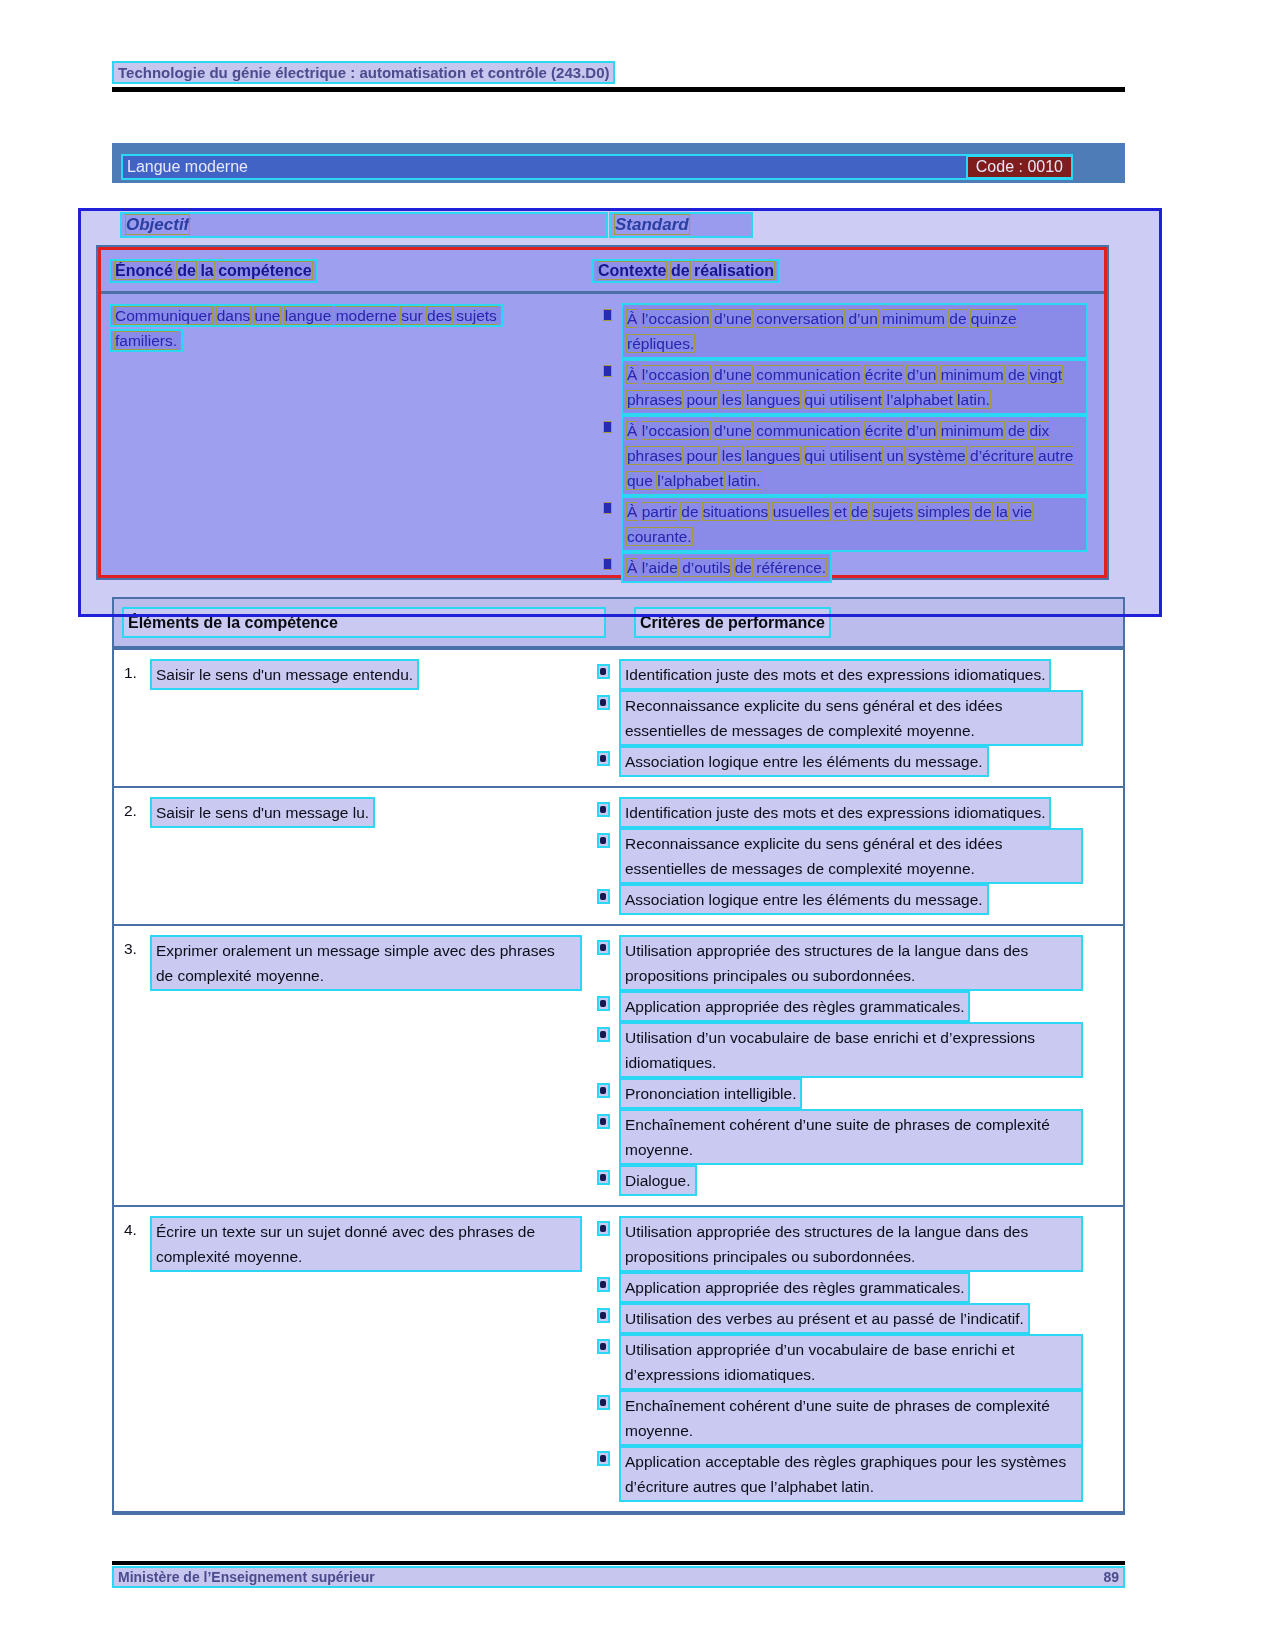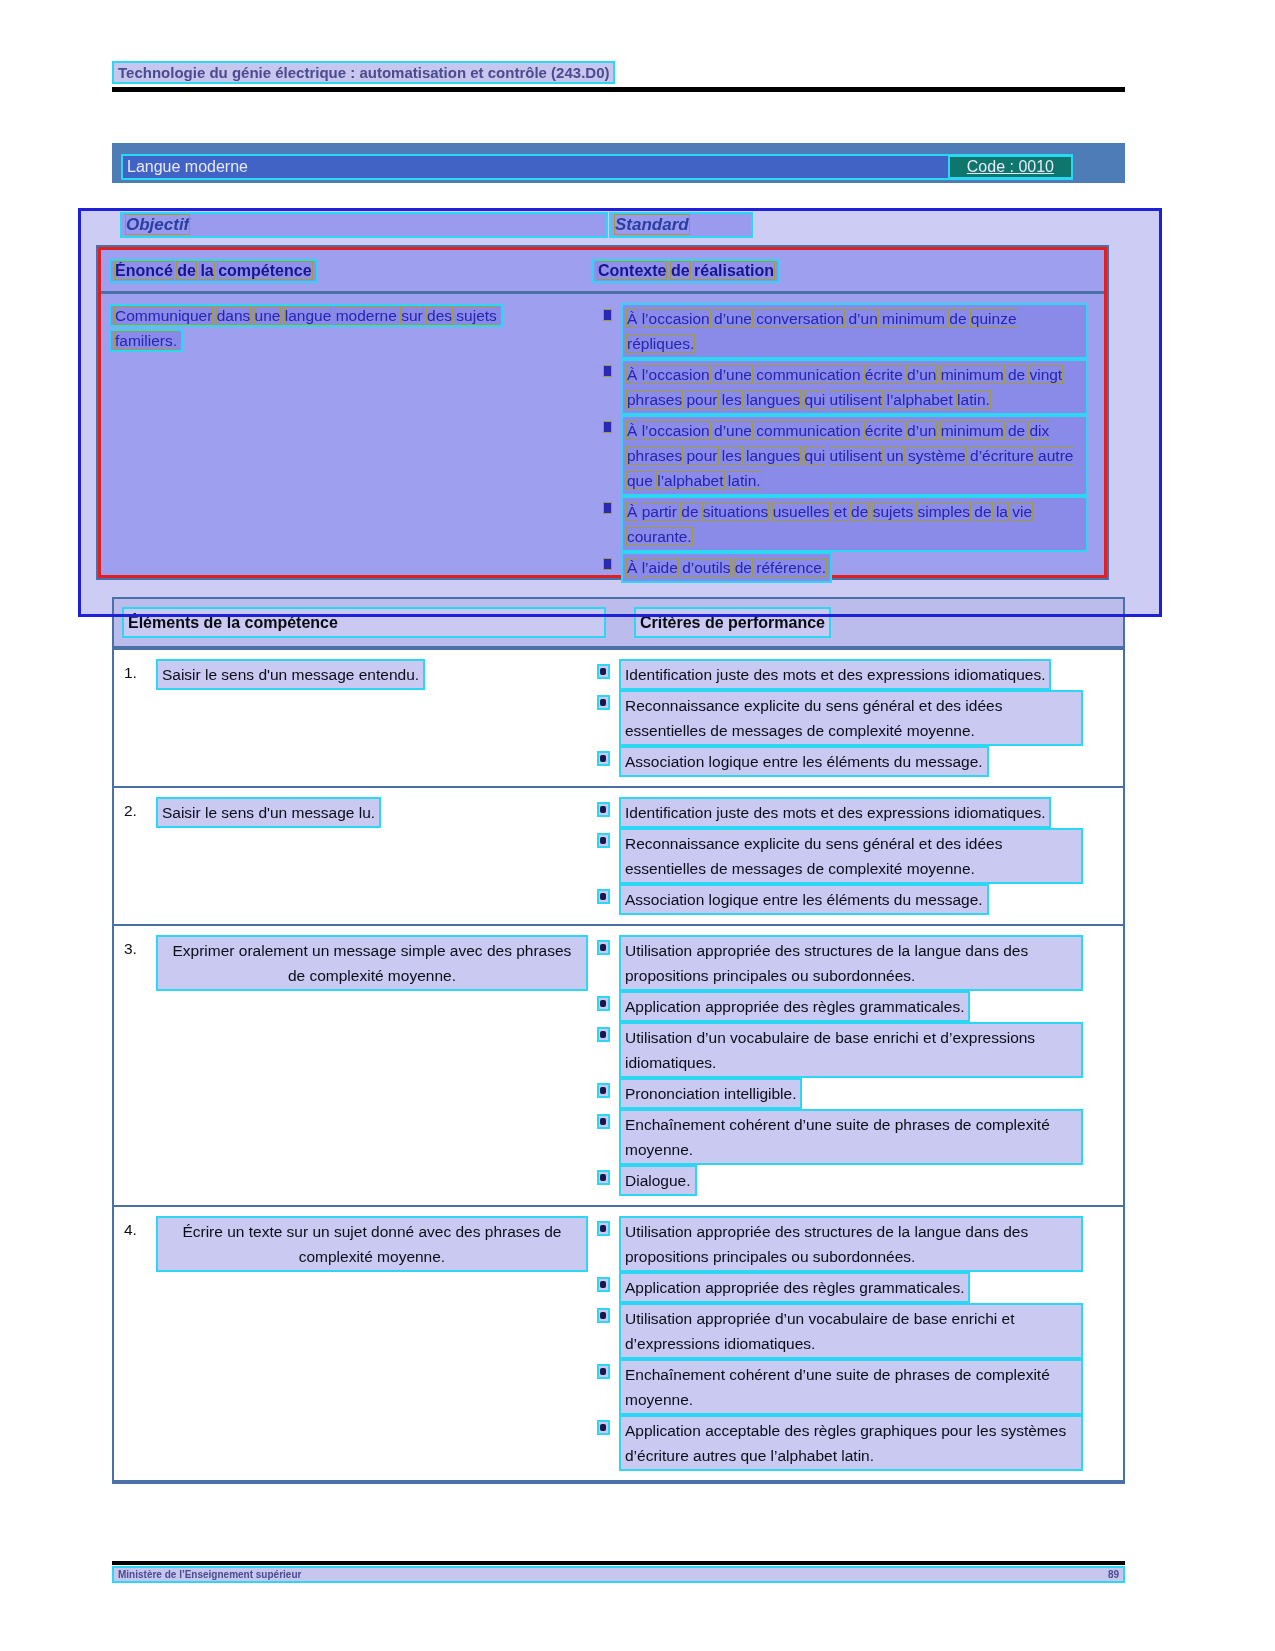--- a/index.html
+++ b/index.html
@@ -23,21 +23,21 @@
   .top-rule{position:absolute;left:112px;top:87px;width:1013px;height:5px;background:#000000;}
   
   .title-bar{position:absolute;left:112px;top:143px;width:1013px;height:40px;background:#4d7cb7;}
   .title-inner{
     position:absolute;left:9px;top:11px;width:948px;height:22px;
     background:#4163c6;border:2px solid #2bd7f2;
     display:flex;align-items:center;justify-content:space-between;
     color:#e8e8fa;font-size:16px;
   }
   .title-left{padding-left:4px;}
-  .code-box{border:2px solid #2bd7f2;background:#0f766e;padding:1px 17px;margin-right:-2px;text-decoration:underline;}
+  .code-box{border:2px solid #2bd7f2;background:#7f1d1d;padding:1px 8px;margin-right:-2px;}
   
   .anno-box{
     position:absolute;left:78px;top:208px;width:1084px;height:409px;
     background:#ccccf4;border:3px solid #2020d8;box-sizing:border-box;
   }
   .headings{position:absolute;left:112px;top:212px;width:1013px;height:30px;}
   .h-obj{position:absolute;left:8px;top:0;width:476px;font-size:17px;font-weight:bold;font-style:italic;color:#2a3fa0;background:#9a9aee;}
   .h-std{position:absolute;left:497px;top:0;width:132px;font-size:17px;font-weight:bold;font-style:italic;color:#2a3fa0;background:#9a9aee;}
   
   .table1{position:absolute;left:96px;top:245px;width:1013px;height:335px;border:2px solid #4a70a8;box-sizing:border-box;}
@@ -58,33 +58,33 @@
     border:2px solid #4a70a8;border-bottom:4px solid #4a70a8;
     background:#ffffff;box-sizing:border-box;font-size:15.5px;line-height:25px;
   }
   .t2-head{background:#bbbbec;border-bottom:2px solid #4a70a8;display:flex;padding:8px 0;gap:28px;}
   .t2-head .c1{margin-left:8px;width:472px;font-size:16px;font-weight:bold;color:#0a0a12;background:#c9c9f1;}
   .t2-head .c2{font-size:16px;font-weight:bold;color:#0a0a12;background:#c9c9f1;}
   .t2-row{display:flex;padding:9px 0;border-top:2px solid #4a70a8;}
   .t2-row:first-of-type{border-top:none;}
   .t2-left{flex:0 0 480px;padding-left:10px;box-sizing:border-box;display:flex;align-items:flex-start;}
   .t2-num{flex:0 0 auto;color:#0d0d1a;padding-top:1px;}
-  .t2-elem{display:inline;max-width:420px;margin-left:19px;text-align:center;}
+  .t2-elem{display:inline;max-width:420px;margin-left:13px;}
   .t2-right{flex:1 1 auto;}
   .t2mark{flex:0 0 auto;margin:5px 9px 0 3px;border:2px solid #2bd7f2;background:#c9c9f1;width:9px;height:11px;position:relative;}
   .t2mark i{position:absolute;left:1px;top:2px;width:6px;height:7px;background:#181850;border-radius:2px;}
   .t2text{display:inline;max-width:452px;}
   
   .anno-bottom{position:absolute;left:78px;top:614px;width:1084px;height:3px;background:#2020d8;z-index:10;}
   
   .foot-rule{position:absolute;left:112px;top:1561px;width:1013px;height:4px;background:#000000;}
   .footer-line{
     position:absolute;left:112px;top:1566px;width:1013px;box-sizing:border-box;
     display:flex;justify-content:space-between;align-items:center;
-    font-size:10px;font-weight:bold;
+    font-size:14px;font-weight:bold;
   }
 </style>
 </head>
 <body>
 
 <div class="page">
 
   <div class="top-header">
     <span class="hl hl-lav">Technologie du génie électrique : automatisation et contrôle (243.D0)</span>
   </div>
@@ -269,20 +269,26 @@
           <li>
               <span class="t2mark">
                 <i></i>
               </span>
               <span class="hl t2hl t2text">Application appropriée des règles grammaticales.</span>
             </li>
           <li>
               <span class="t2mark">
                 <i></i>
               </span>
+              <span class="hl t2hl t2text">Utilisation des verbes au présent et au passé de l’indicatif.</span>
+            </li>
+          <li>
+              <span class="t2mark">
+                <i></i>
+              </span>
               <span class="hl t2hl t2text">Utilisation appropriée d’un vocabulaire de base enrichi et d’expressions idiomatiques.</span>
             </li>
           <li>
               <span class="t2mark">
                 <i></i>
               </span>
               <span class="hl t2hl t2text">Enchaînement cohérent d’une suite de phrases de complexité moyenne.</span>
             </li>
           <li>
               <span class="t2mark">

